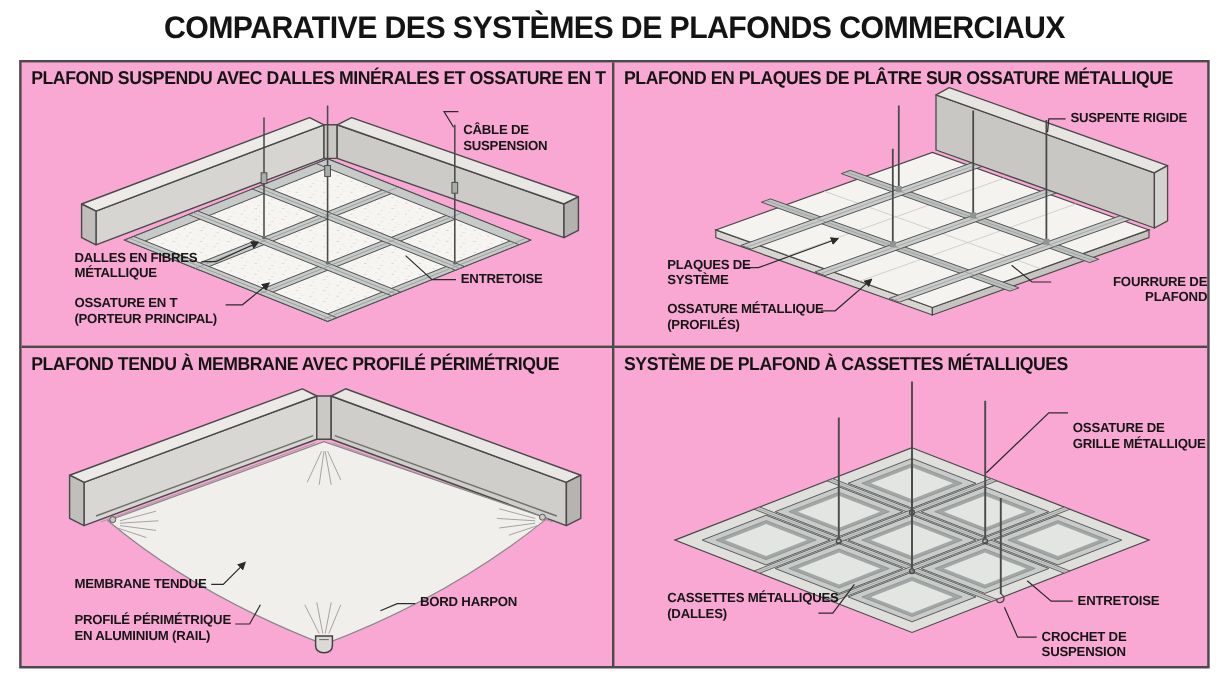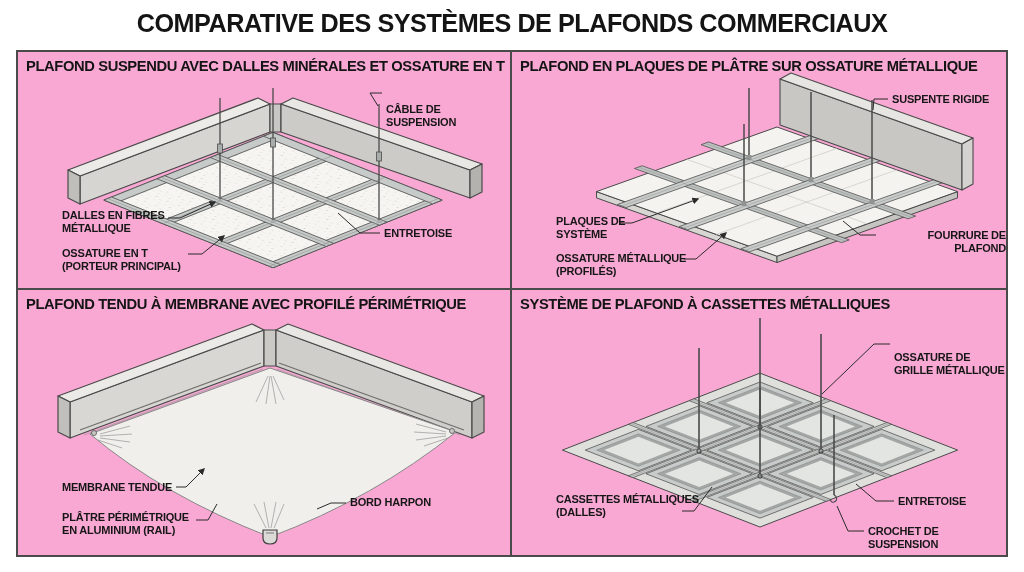--- a/index.html
+++ b/index.html
@@ -227,21 +227,21 @@
 
       <g stroke="#2b2b2b" stroke-width="1" fill="none">
         <polyline points="158,197 168,197 186,179" marker-end="url(#arr3)"></polyline>
         <polyline points="178,230 190,230 199,214"></polyline>
         <polyline points="328,213 313,213 299,219"></polyline>
       </g>
     </svg>
 
     <div class="panel-title">PLAFOND TENDU À MEMBRANE AVEC PROFILÉ PÉRIMÉTRIQUE</div>
     <div class="lbl" style="left:44px;top:191px;">MEMBRANE TENDUE</div>
-    <div class="lbl" style="left:44px;top:221px;max-width:140px;">PLÂTRE PÉRIMÉTRIQUE EN ALUMINIUM (RAIL)</div>
+    <div class="lbl" style="left:44px;top:221px;max-width:140px;">PROFILÉ PÉRIMÉTRIQUE EN ALUMINIUM (RAIL)</div>
     <div class="lbl" style="left:332px;top:206px;">BORD HARPON</div>
   </div>
 
   <div class="panel">
     <svg class="draw" width="494" height="263" viewBox="0 0 494 263">
 
       <g transform="matrix(0.95,0.37,-0.95,0.37,248,92)">
         <rect x="-12" y="-12" width="208" height="208" fill="#dfe0dc" stroke="#4a4a4a" vector-effect="non-scaling-stroke"></rect>
         <g>
           <g stroke="#555" stroke-width="0.8">

